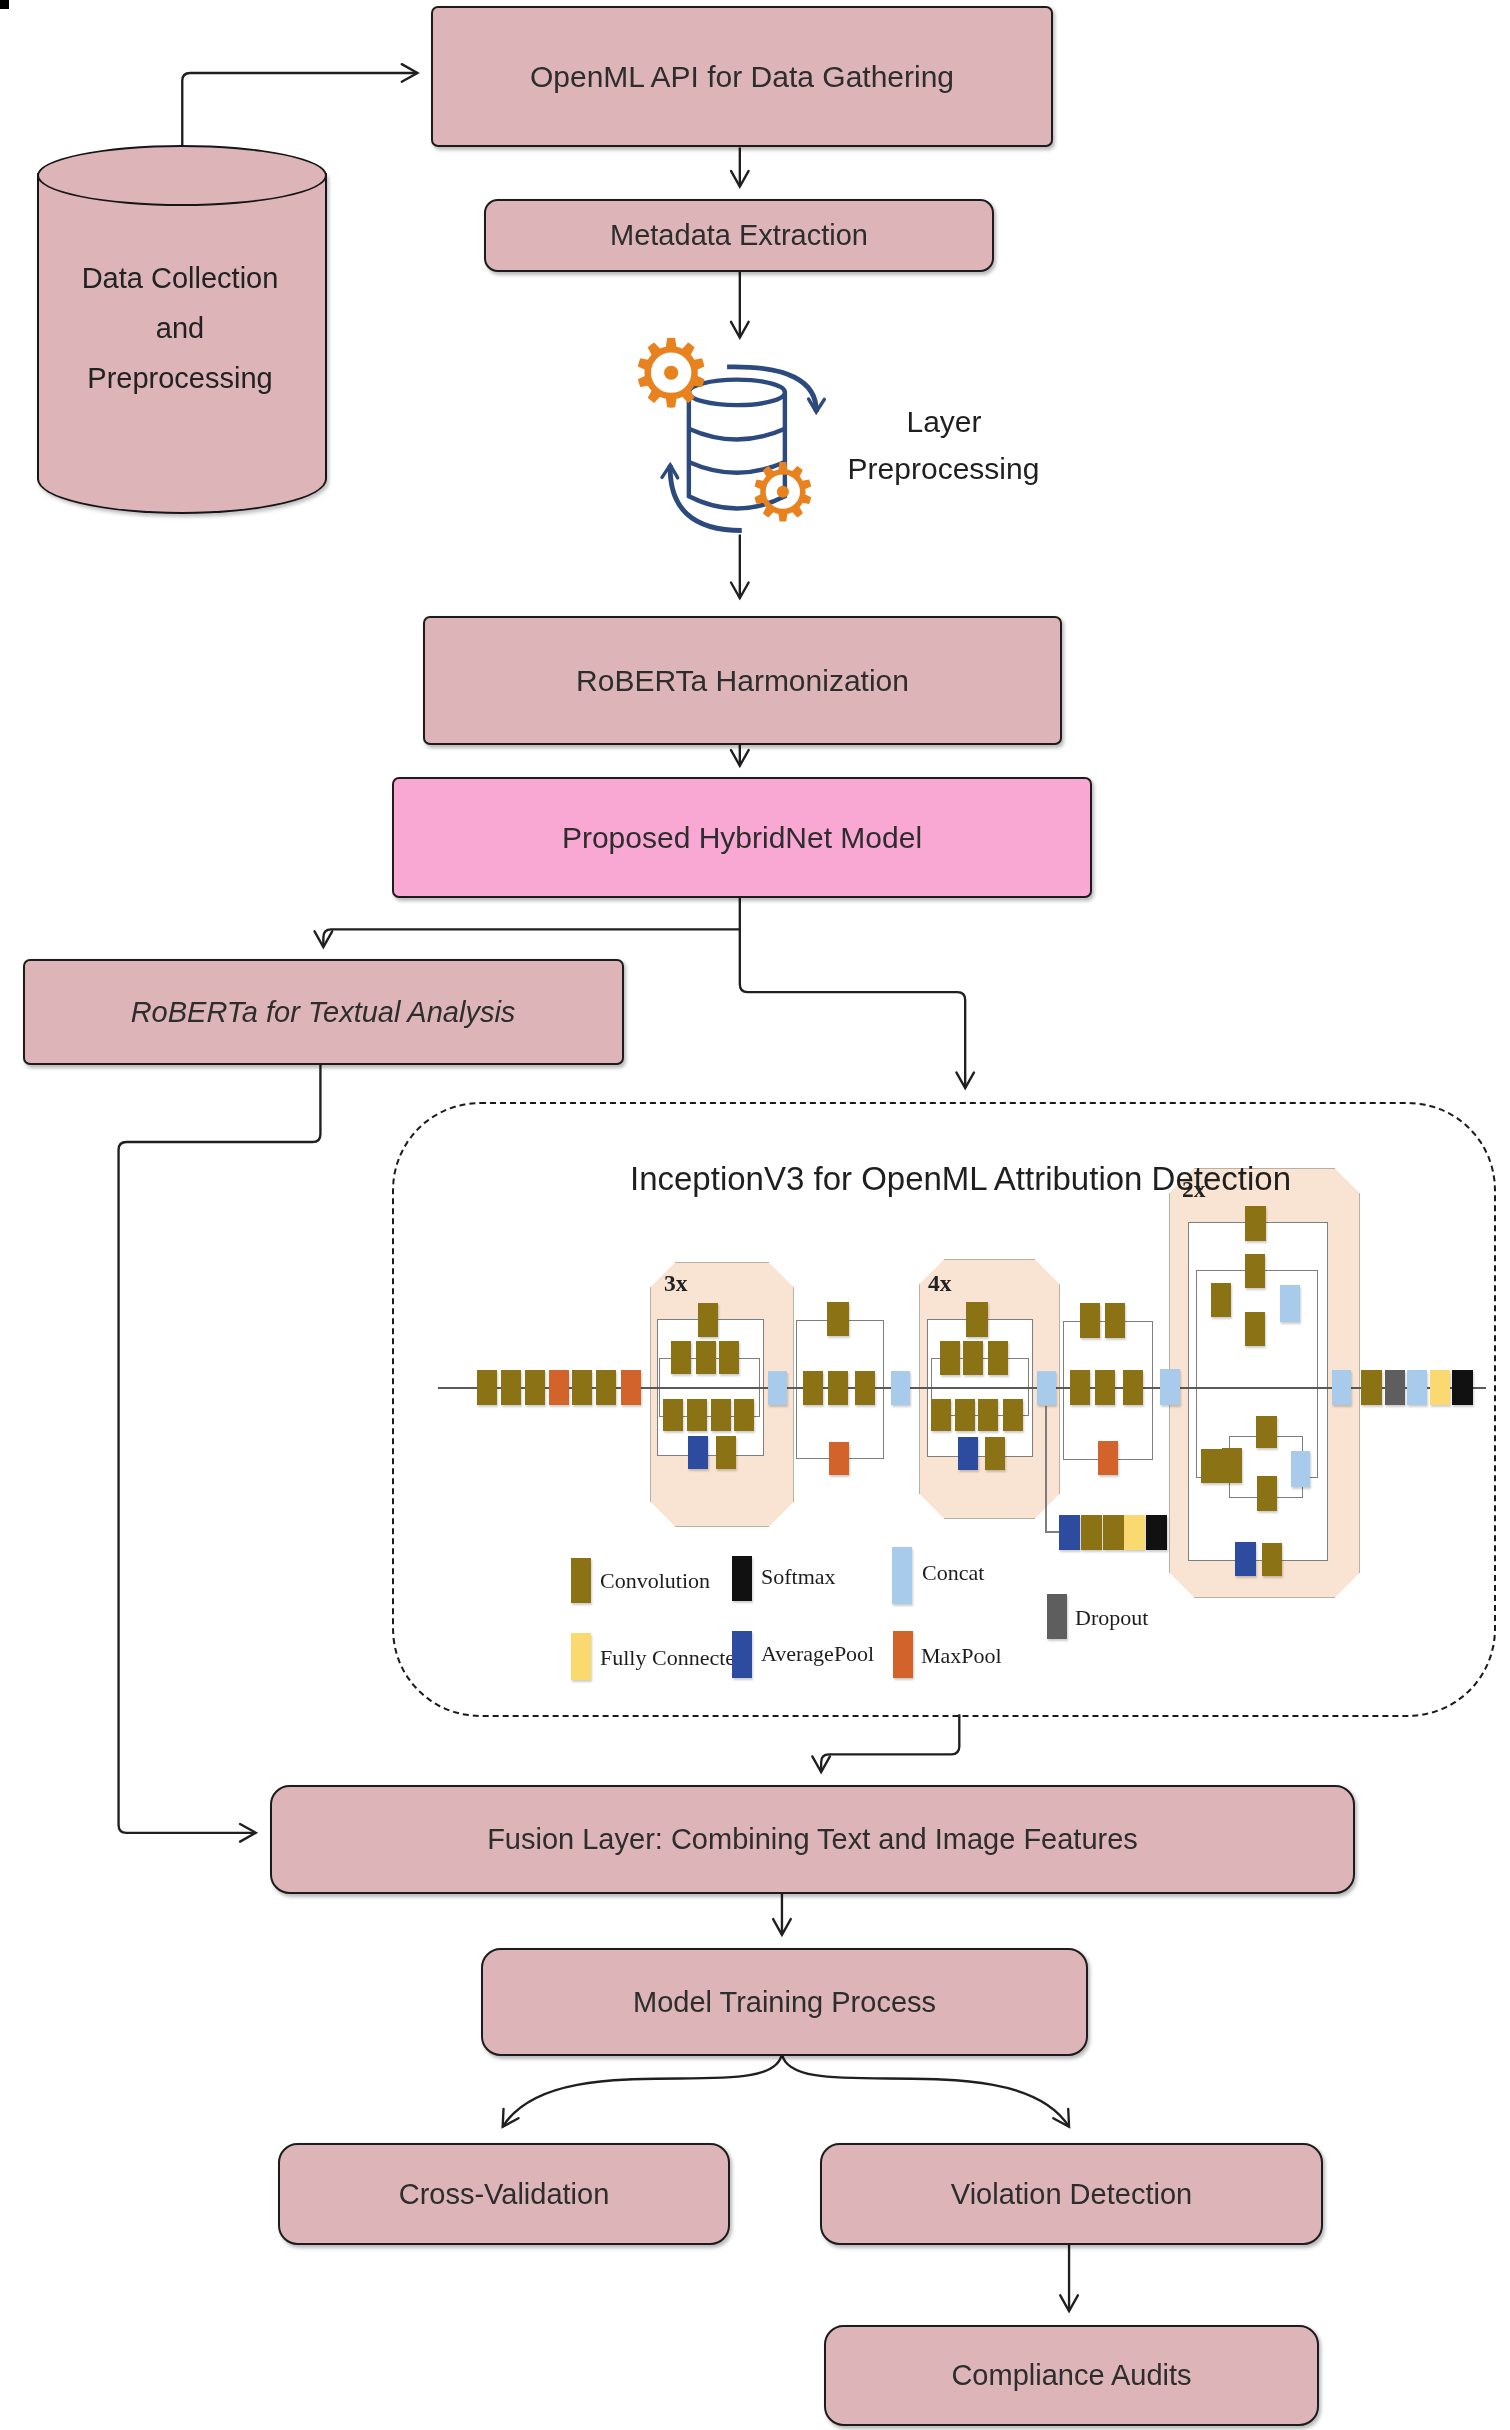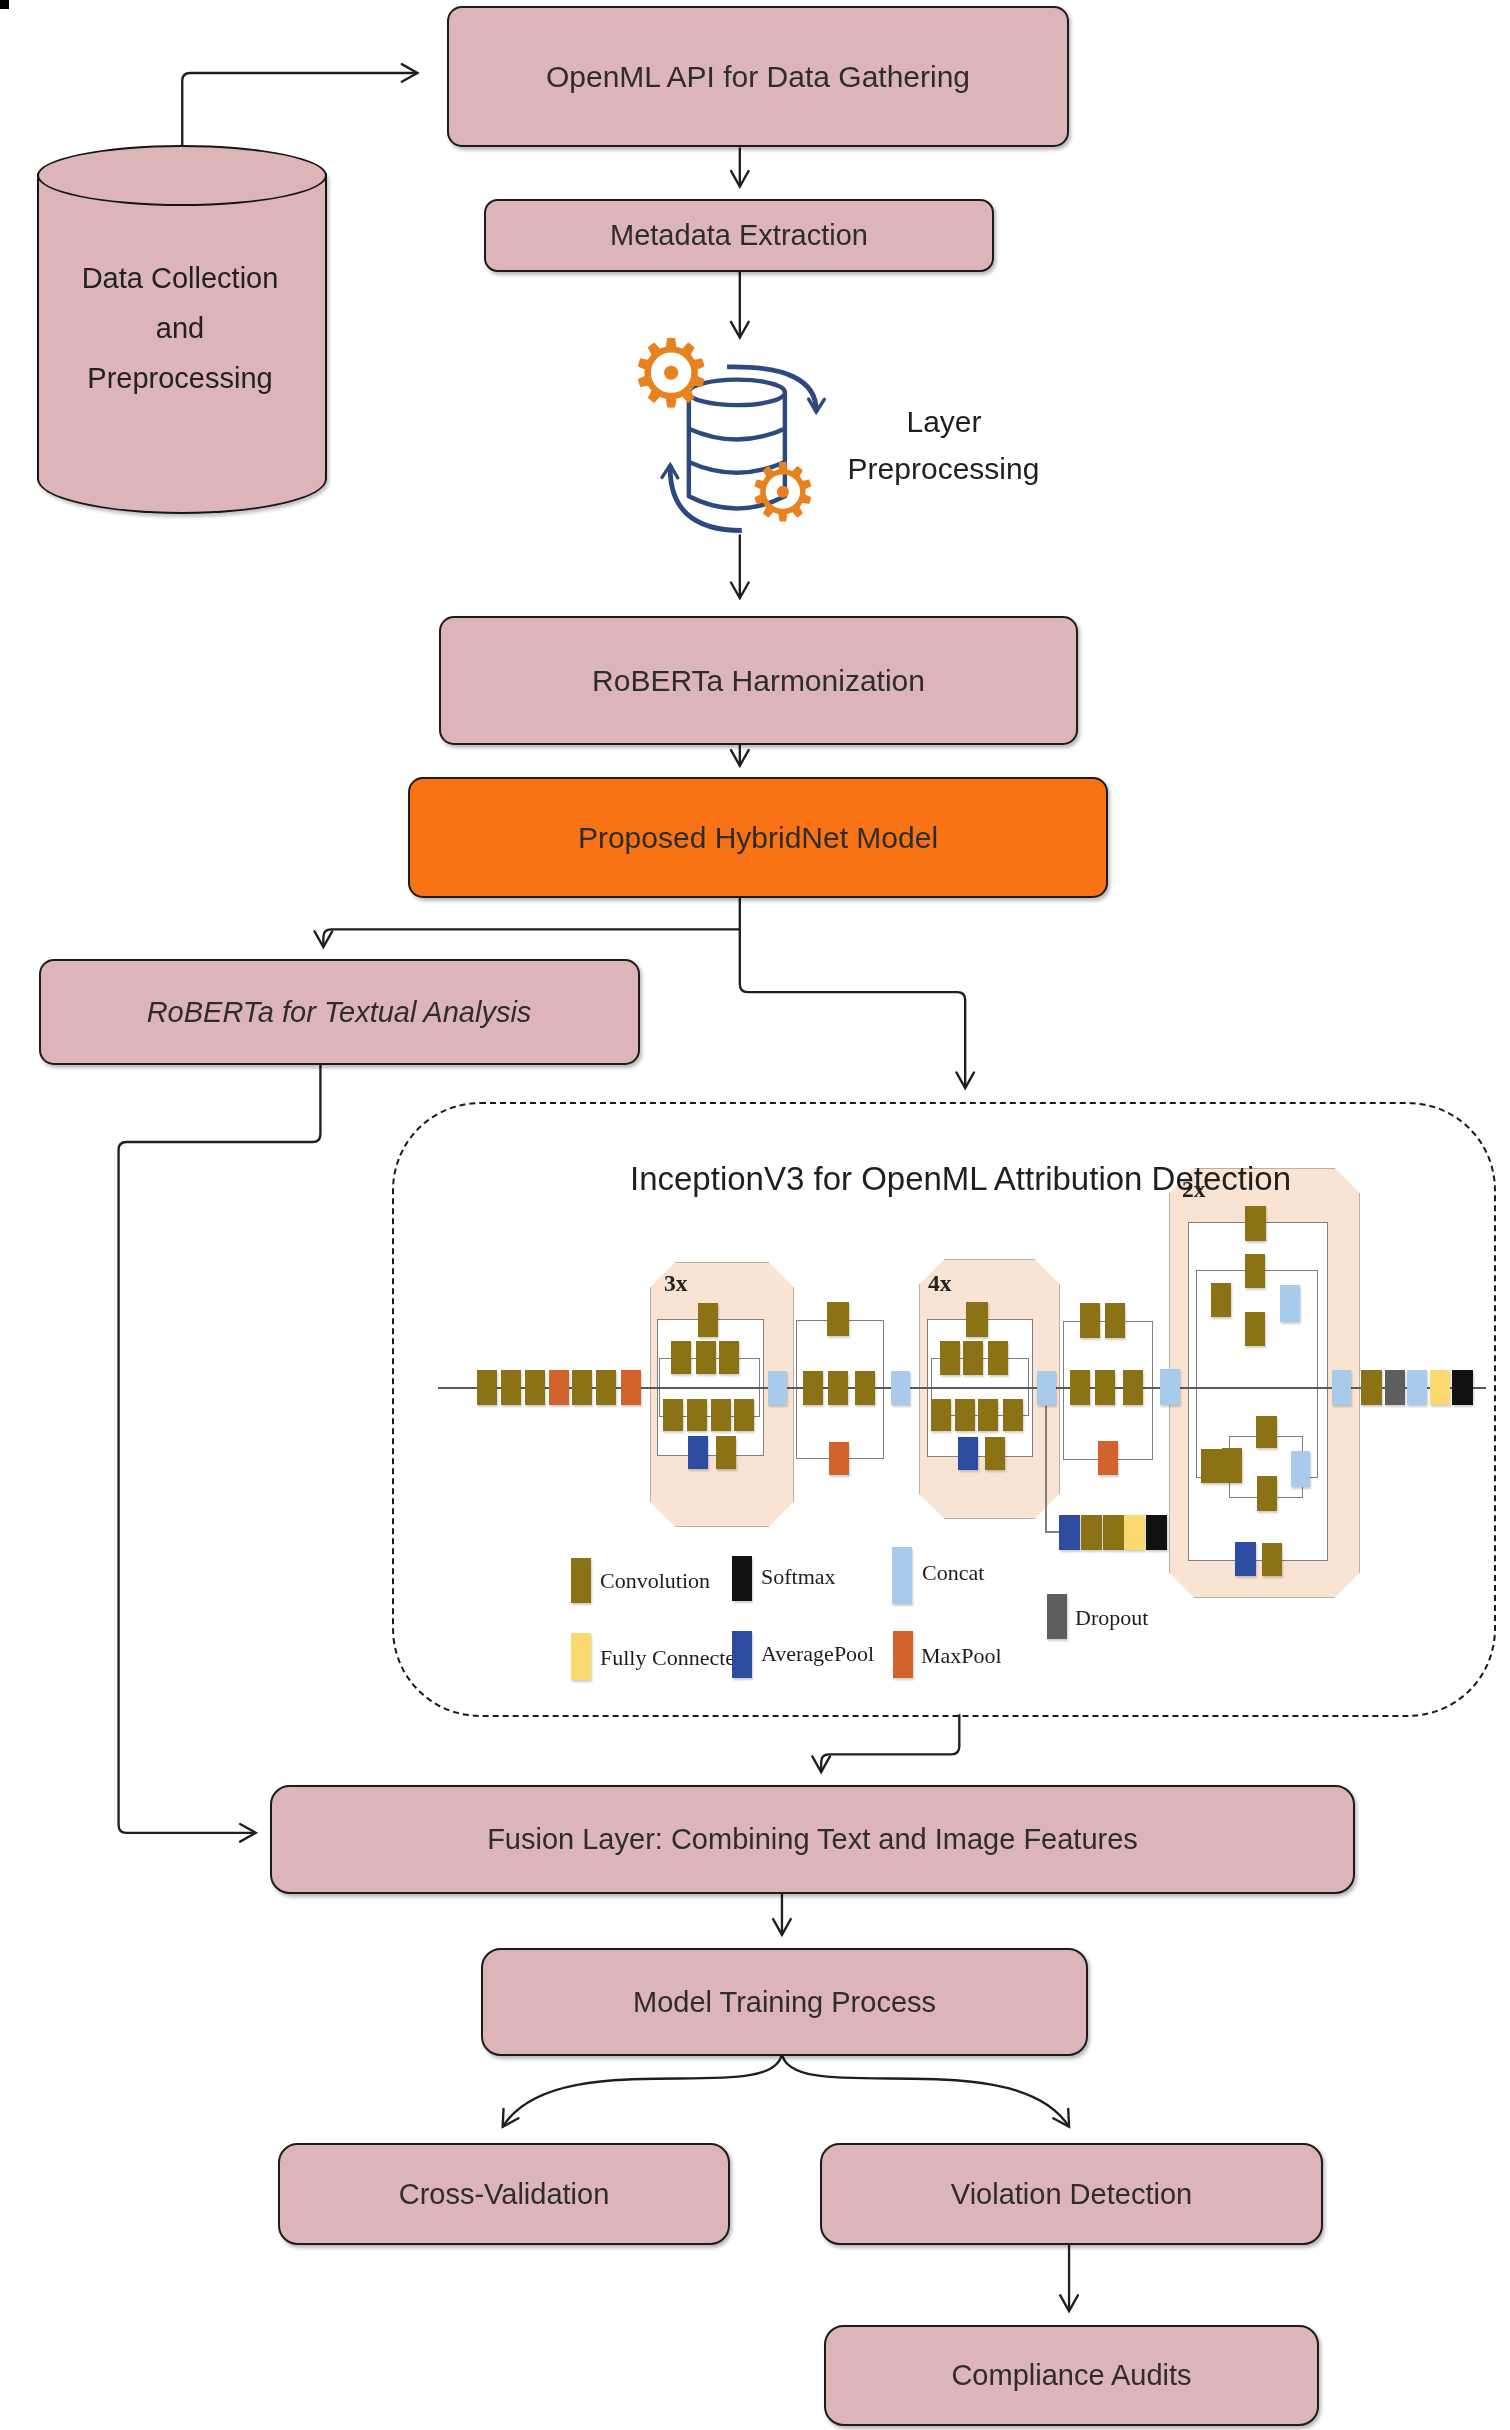--- a/index.html
+++ b/index.html
@@ -3,22 +3,22 @@
 <meta charset="utf-8">
 <style>
   html,body{margin:0;padding:0;background:#fff;}
   #canvas{position:relative;width:1510px;height:2431px;background:#fff;overflow:hidden;
           font-family:"Liberation Sans",sans-serif;color:#2d2d2d;}
   #wires{position:absolute;left:0;top:0;z-index:3;}
   .node{position:absolute;display:flex;align-items:center;justify-content:center;text-align:center;
         border:2.5px solid #1c1c1c;box-shadow:2px 2.9px 3.9px rgba(0,0,0,.28);z-index:4;
         font-size:29px;color:#2d2d2d;line-height:1.25;}
   .pink{background:#ddb5b8;}
-  .purple{background:#f97316;}
-  .r24{border-radius:15px;margin-left:16px;} .r20{border-radius:19.6px;} .r14{border-radius:13.7px;}
+  .purple{background:#f9a8d4;}
+  .r24{border-radius:7px;} .r20{border-radius:19.6px;} .r14{border-radius:13.7px;}
   
   .cyl-body{position:absolute;left:37px;top:173px;width:286px;height:339px;background:#ddb5b8;
             border:2.5px solid #161616;border-top:none;border-radius:0 0 50% 50% / 0 0 35px 35px;
             box-shadow:2px 2.9px 3.9px rgba(0,0,0,.25);z-index:4;}
   .cyl-cap{position:absolute;left:37px;top:145px;width:286px;height:57px;background:#ddb5b8;
            border:2.5px solid #161616;border-radius:50%;z-index:5;}
   .cyl-text{position:absolute;left:37px;top:253px;width:286px;z-index:6;text-align:center;
             font-size:29px;line-height:50px;color:#222;}
   
   .gear{position:absolute;z-index:6;color:#e8821e;font-family:"DejaVu Sans",sans-serif;line-height:1;}

